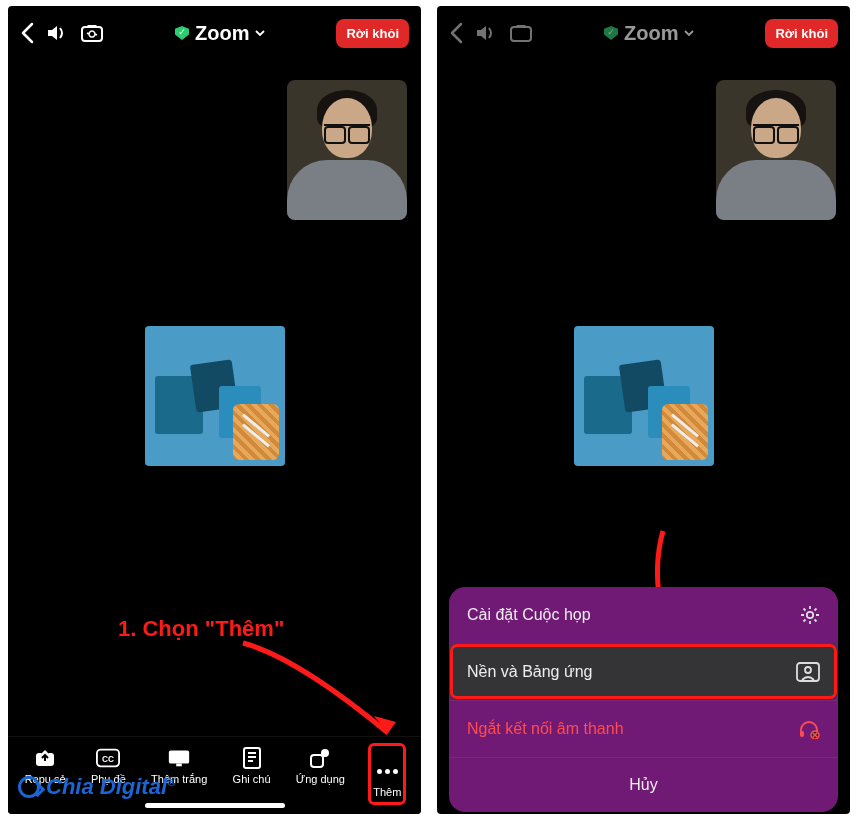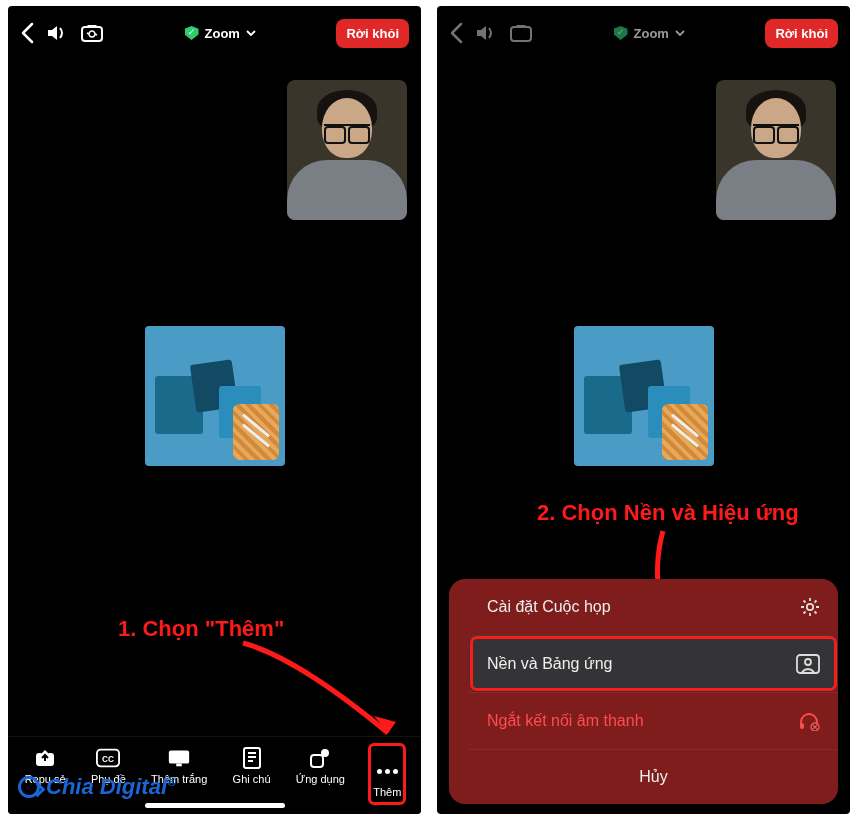--- a/index.html
+++ b/index.html
@@ -4,21 +4,21 @@
 <style>
   * { margin: 0; padding: 0; box-sizing: border-box; }
   html, body { width: 868px; height: 824px; background: #fff; font-family: -apple-system, Helvetica, Arial, sans-serif; overflow: hidden; }
   .wrap { display: flex; gap: 16px; padding: 6px 8px; }
   .phone { width: 413px; height: 808px; background: #000; border-radius: 4px; position: relative; color: #fff; overflow: hidden; }
   
   .hdr { height: 54px; display: flex; align-items: center; padding: 0 12px; gap: 12px; }
   .title-group { flex: 1; display: flex; align-items: center; justify-content: center; gap: 6px; }
   .shield { width: 14px; height: 14px; background: #2ecc71; clip-path: polygon(50% 0, 100% 20%, 100% 60%, 50% 100%, 0 60%, 0 20%); position: relative; }
   .shield::after { content: "✓"; position: absolute; top: 50%; left: 50%; transform: translate(-50%,-58%); font-size: 9px; color: #fff; }
-  .title-text { font-size: 13px; font-weight: 600; }
+  .title-text { font-size: 20px; font-weight: 600; }
   .chev-down { width: 10px; height: 10px; }
   .leave-btn { background: #e02828; color: #fff; font-size: 13px; font-weight: 600; padding: 7px 10px; border-radius: 8px; }
   .hdr-icon { color: #fff; display: flex; align-items: center; }
   
   .self-thumb { position: absolute; top: 74px; right: 14px; width: 120px; height: 140px; border-radius: 8px; overflow: hidden; background: #3a352b; }
   .self-thumb .face { position: absolute; top: 18px; left: 50%; transform: translateX(-50%); width: 50px; height: 60px; background: #caa887; border-radius: 50% 50% 46% 46%; }
   .self-thumb .hair { position: absolute; top: 10px; left: 50%; transform: translateX(-50%); width: 60px; height: 40px; background: #151210; border-radius: 50% 50% 30% 30%; }
   .self-thumb .glasses { position: absolute; top: 44px; left: 50%; transform: translateX(-50%); width: 46px; height: 14px; border-top: 2px solid #111; display: flex; justify-content: space-between; }
   .self-thumb .glasses::before, .self-thumb .glasses::after { content: ""; width: 18px; height: 14px; border: 2px solid #111; border-radius: 4px; }
   .self-thumb .body { position: absolute; bottom: 0; left: 50%; transform: translateX(-50%); width: 120px; height: 60px; background: #7a7e85; border-radius: 40px 40px 0 0; }
@@ -43,21 +43,21 @@
   .tb-more { border: 3px solid #ff1a1a; border-radius: 6px; padding: 14px 2px 4px; }
   .more-dots { display: flex; gap: 3px; }
   .more-dots span { width: 5px; height: 5px; border-radius: 50%; background: #fff; }
   .home-ind { position: absolute; bottom: 6px; left: 50%; transform: translateX(-50%); width: 140px; height: 5px; background: #fff; border-radius: 3px; }
   
   .watermark { position: absolute; left: 10px; bottom: 14px; font-size: 22px; font-weight: 700; color: #1a66d6; font-style: italic; display: flex; align-items: center; gap: 6px; pointer-events: none; }
   .watermark .reg { font-size: 12px; vertical-align: super; }
   .rlogo { width: 22px; height: 22px; border: 3px solid #1a66d6; border-radius: 50%; position: relative; }
   .rlogo::after { content: ""; position: absolute; width: 8px; height: 8px; border: 3px solid #1a66d6; border-left: none; border-bottom: none; transform: rotate(45deg); right: -6px; top: 5px; }
   
-  .sheet { position: absolute; left: 12px; right: 12px; bottom: 10px; background: #7f1d1d; border-radius: 16px; overflow: hidden; padding-left: 20px; }
+  .sheet { position: absolute; left: 12px; right: 12px; bottom: 2px; background: #701a75; border-radius: 16px; overflow: hidden; }
   .sheet-row { display: flex; align-items: center; justify-content: space-between; padding: 18px 18px; font-size: 16px; color: #eee; }
   .sheet-row.red { color: #ff4d4d; }
   .sheet-row + .sheet-row { border-top: 1px solid rgba(255,255,255,0.06); }
   .sheet-row.hl { outline: 3px solid #ff1a1a; outline-offset: -4px; border-radius: 8px; background: #343437; }
   .cancel-row { text-align: center; justify-content: center; color: #eee; }
   .row-icon { display: flex; align-items: center; }
   
   svg { display: block; }
 </style>
 </head>
@@ -222,21 +222,20 @@
     </div>
 
     <div class="avatar">
       <div class="tag t1"></div>
         <div class="tag t2"></div>
         <div class="tag t3"></div>
         <div class="shoe"></div>
         <div class="lace"></div>
     </div>
 
-    <div class="anno" style="top:494px; left:100px;">2. Chọn Nền và Hiệu ứng</div>
     <svg class="arrow-svg" style="top:520px; left:196px;" width="60" height="100" viewBox="0 0 60 100">
       <path d="M30 5 Q 20 40 28 82" stroke="#ff1a1a" stroke-width="5" fill="none"></path>
       <path d="M28 82 L18 66 L40 70 Z" fill="#ff1a1a"></path>
     </svg>
 
     <div class="sheet">
       <div class="sheet-row">
         <span>Cài đặt Cuộc họp</span>
         <span class="row-icon">
           <svg width="20" height="20" viewBox="0 0 20 20">

